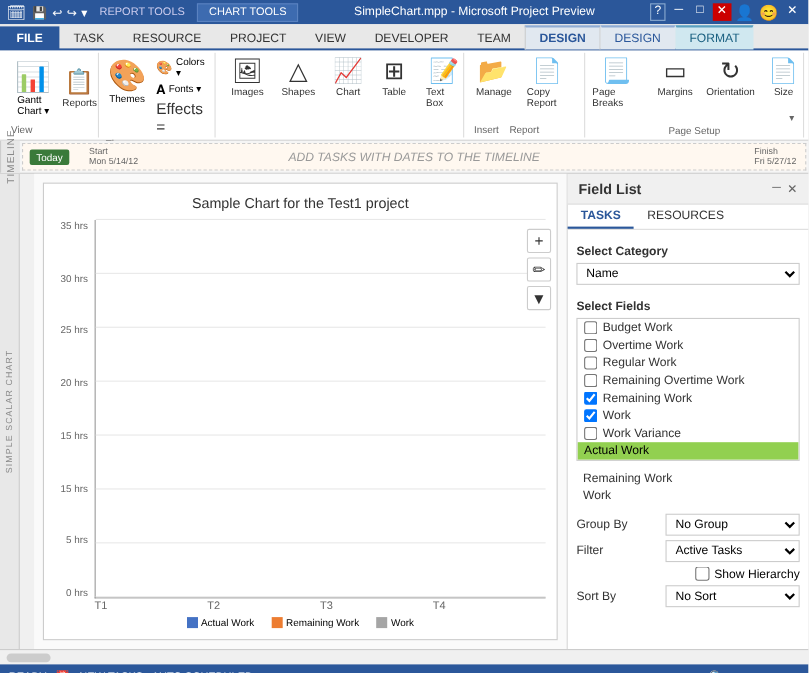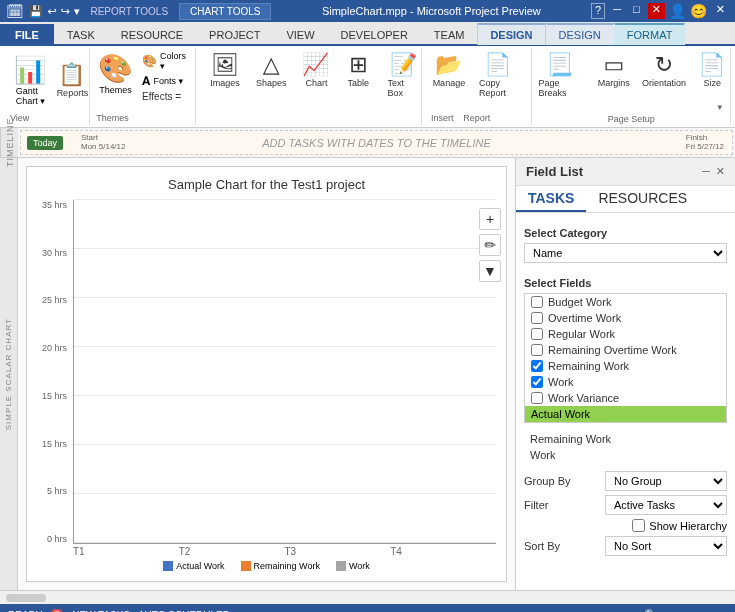--- a/index.html
+++ b/index.html
@@ -95,21 +95,21 @@
       padding: 2px 6px;
       border-right: 1px solid #ddd;
     }
     .themes-inner { display: flex; gap: 4px; }
     .theme-big { display: flex; flex-direction: column; align-items: center; cursor: pointer; padding: 2px; }
     .theme-big .icon { font-size: 28px; }
     .theme-big .lbl { font-size: 9px; }
     .theme-small-group { display: flex; flex-direction: column; gap: 1px; }
     .theme-small { display: flex; align-items: center; gap: 3px; font-size: 9px; cursor: pointer; padding: 1px 3px; }
     .theme-small .ico { font-size: 12px; }
-    .effects-row { color: #333; font-size: 10px; padding: 1px 3px; }
+    .effects-row { color: #333; font-size: 14px; padding: 1px 3px; }
 
     
     .view-group { display: flex; flex-direction: column; border-right: 1px solid #ddd; padding: 2px 6px; min-width: 70px; }
     .view-items { display: flex; gap: 4px; align-items: center; flex: 1; }
     .gantt-btn { display: flex; flex-direction: column; align-items: center; cursor: pointer; padding: 2px 4px; }
     .gantt-icon { font-size: 26px; }
 
     
     .timeline-row {
       background: #f5f5f5;
@@ -183,20 +183,21 @@
       text-transform: uppercase;
     }
 
     
     .chart-area {
       flex: 1;
       background: #fafafa;
       padding: 8px;
       overflow: hidden;
       position: relative;
+      margin-left: 13px;
     }
     .chart-container {
       background: white;
       border: 1px solid #ccc;
       height: 100%;
       padding: 10px;
       position: relative;
     }
     .chart-title {
       text-align: center;
@@ -318,21 +319,21 @@
       justify-content: space-between;
       padding: 6px 10px;
       background: #f0f0f0;
       border-bottom: 1px solid #ddd;
     }
     .panel-title { font-size: 13px; font-weight: bold; color: #333; }
     .panel-tabs { display: flex; border-bottom: 1px solid #ddd; }
     .panel-tab {
       padding: 4px 12px;
       cursor: pointer;
-      font-size: 14px;
+      font-size: 11px;
       color: #333;
       border-bottom: 2px solid transparent;
     }
     .panel-tab.active { color: #2b579a; border-bottom-color: #2b579a; font-weight: bold; }
     .panel-body { padding: 8px; flex: 1; overflow-y: auto; }
     .panel-section-label { font-weight: bold; font-size: 11px; color: #333; margin-bottom: 4px; margin-top: 6px; }
     .panel-select {
       width: 100%;
       padding: 2px 4px;
       font-size: 11px;

